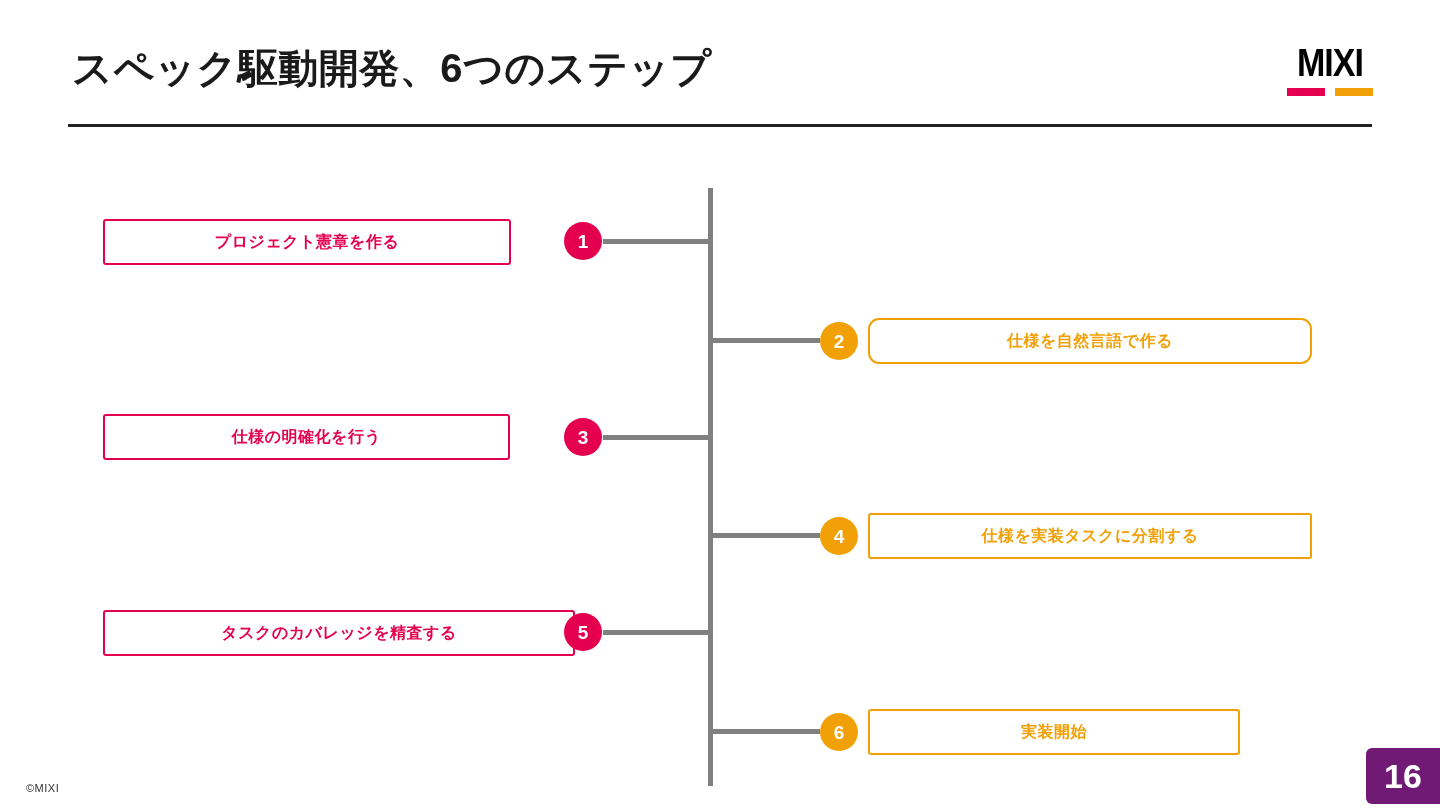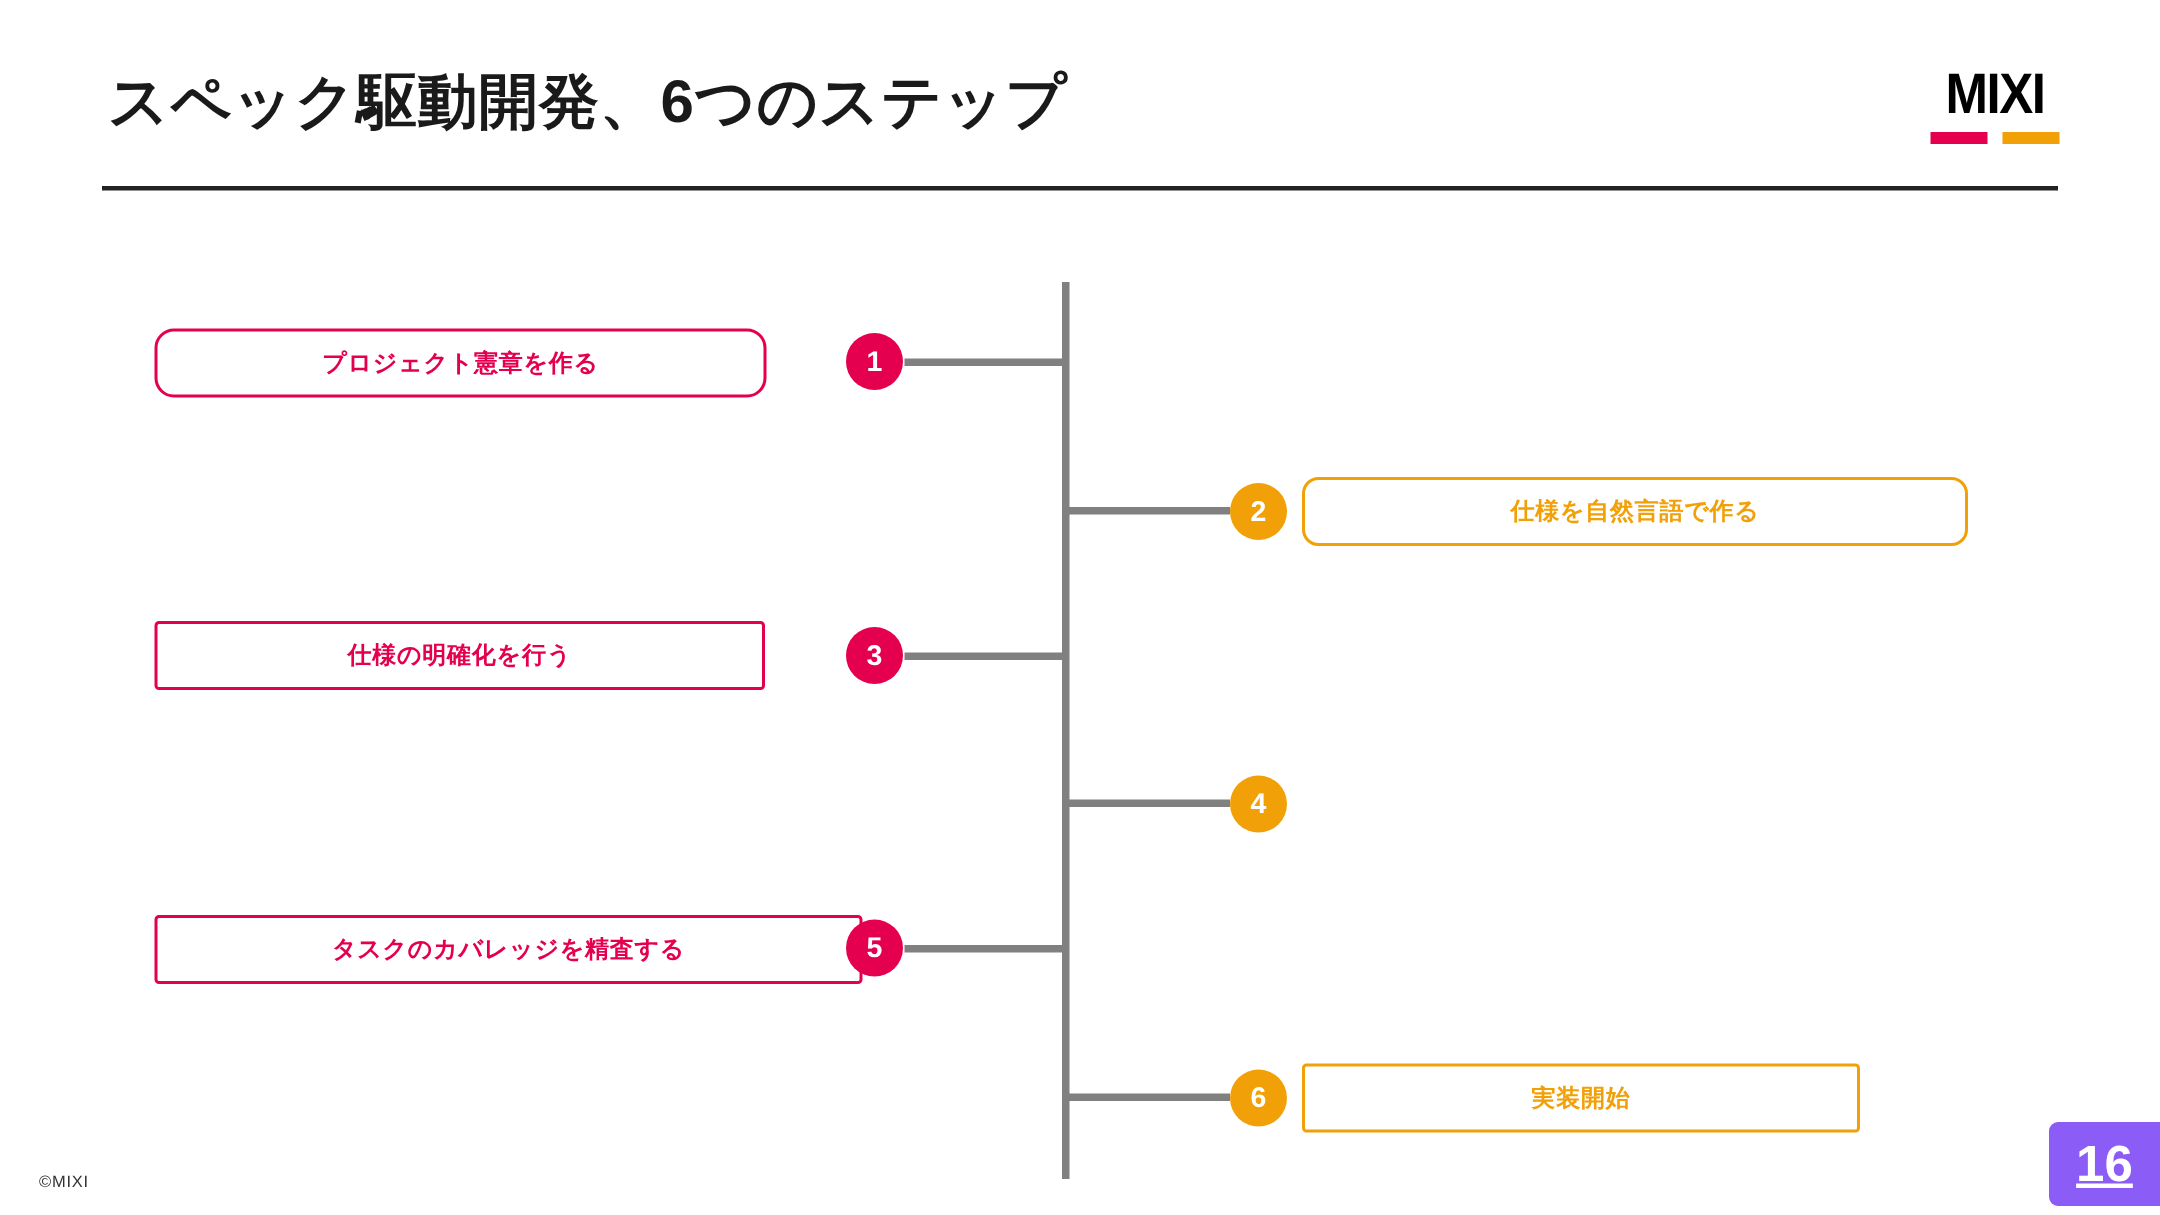--- a/index.html
+++ b/index.html
@@ -137,30 +137,29 @@
     font-size: 11px;
     color: #333333;
     letter-spacing: 0.5px;
   }
   .page-number {
     position: absolute;
     right: 0px;
     bottom: 6px;
     width: 74px;
     height: 56px;
-    background: #8b5cf6;
+    background: #701a75;
     border-radius: 6px 0 0 6px;
     color: #ffffff;
     display: flex;
     align-items: center;
     justify-content: center;
     font-size: 34px;
     font-weight: 700;
     line-height: 1;
-    text-decoration: underline;
   }
 </style>
 </head>
 <body>
 
 <div class="slide">
 
   <div class="slide-title">スペック駆動開発、6つのステップ</div>
   <div class="title-rule"></div>
 
@@ -168,21 +167,21 @@
     <div class="logo-word">MIXI</div>
     <div class="logo-bars">
       <span class="logo-bar pink"></span>
       <span class="logo-bar amber"></span>
     </div>
   </div>
 
   <div class="timeline-axis"></div>
 
   <div class="connector" style="left:603px; top:239px; width:107px;"></div>
-  <div class="step-box" style="left:103px; top:219px; width:408px;border-radius:13px;">
+  <div class="step-box" style="left:103px; top:219px; width:408px;">
     <span class="step-label">プロジェクト憲章を作る</span>
   </div>
   <div class="step-badge" style="left:564px; top:222px;">
     <span>1</span>
   </div>
 
   <div class="connector" style="left:710px; top:338px; width:110px;"></div>
   <div class="step-badge amber" style="left:820px; top:322px;">
     <span>2</span>
   </div>
@@ -195,20 +194,23 @@
     <span class="step-label">仕様の明確化を行う</span>
   </div>
   <div class="step-badge" style="left:564px; top:418px;">
     <span>3</span>
   </div>
 
   <div class="connector" style="left:710px; top:533px; width:110px;"></div>
   <div class="step-badge amber" style="left:820px; top:517px;">
     <span>4</span>
   </div>
+  <div class="step-box right-side" style="left:868px; top:513px; width:444px;">
+    <span class="step-label">仕様を実装タスクに分割する</span>
+  </div>
 
   <div class="connector" style="left:603px; top:630px; width:107px;"></div>
   <div class="step-box" style="left:103px; top:610px; width:472px;">
     <span class="step-label">タスクのカバレッジを精査する</span>
   </div>
   <div class="step-badge" style="left:564px; top:613px;">
     <span>5</span>
   </div>
 
   <div class="connector" style="left:710px; top:729px; width:110px;"></div>

